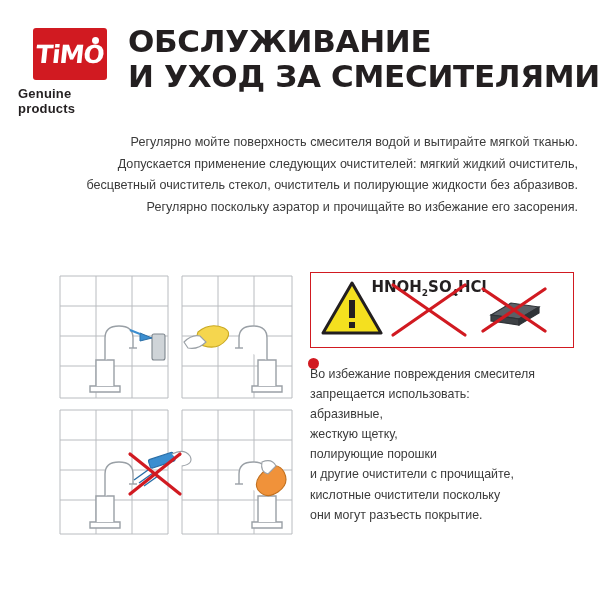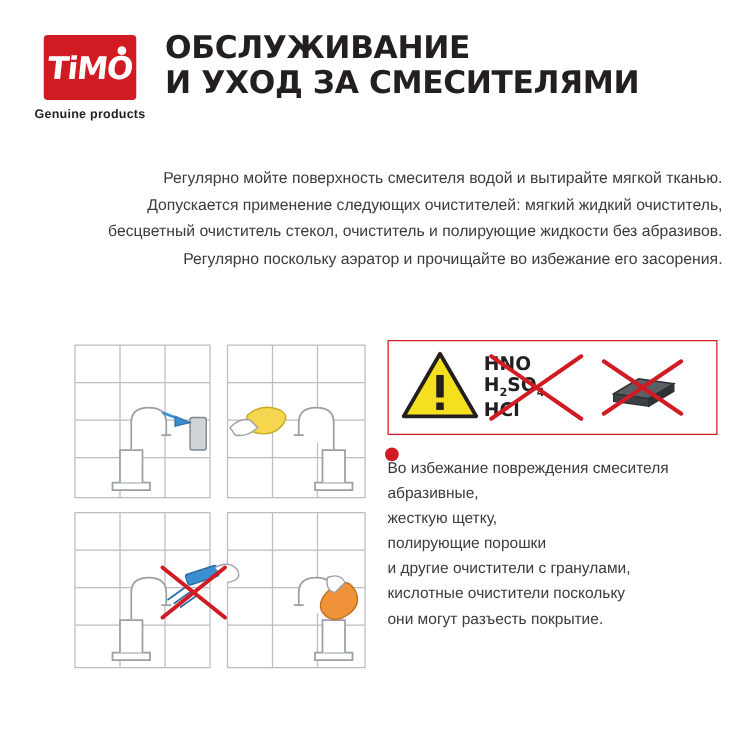--- a/index.html
+++ b/index.html
@@ -28,28 +28,28 @@
   .logo-word{
     color:#ffffff;font-size:25px;font-weight:bold;letter-spacing:-1px;
     font-family:"DejaVu Sans", sans-serif;line-height:1;
     transform:skewX(-6deg);
   }
   .logo-dot{
     position:absolute;right:8px;top:9px;width:7px;height:7px;border-radius:50%;
     background:#ffffff;
   }
   .logo-tag{
-    margin-top:6px;font-size:10px;font-weight:bold;color:#231f20;letter-spacing:.2px;
+    margin-top:6px;font-size:13px;font-weight:bold;color:#231f20;letter-spacing:.2px;
   }
   .title-block{
     margin-left:6px;margin-top:-4px;
   }
   .title-line{
     font-family:"DejaVu Sans", sans-serif;
-    font-weight:bold;font-size:25px;line-height:1.13;letter-spacing:-0.3px;
+    font-weight:bold;font-size:31px;line-height:1.13;letter-spacing:-0.3px;
     color:#231f20;white-space:nowrap;
   }
 
   
   .intro{
     position:absolute;left:58px;top:132px;width:520px;
     font-size:12.6px;line-height:1.72;color:#3b3b3b;
   }
   .intro p{margin:0;text-align:right;}
 
@@ -61,21 +61,21 @@
 
   
   .warnbox{
     position:absolute;left:310px;top:272px;width:262px;height:74px;
     border:1.6px solid #d11a21;background:#ffffff;
     display:flex;align-items:center;
   }
   .tri-wrap{margin-left:10px;}
   .chem{
     margin-left:4px;position:relative;width:84px;height:62px;
-    display:flex;flex-direction:column;justify-content:center;
+    display:flex;flex-direction:row;justify-content:center;
   }
   .chem-line{
     font-family:"DejaVu Sans", sans-serif;
     font-weight:bold;font-size:15px;line-height:1.08;color:#231f20;
   }
   .chem-line sub{font-size:9px;}
   .cross{position:absolute;left:0;top:0;width:100%;height:100%;}
   .spongewrap{position:relative;margin-left:6px;width:74px;height:58px;}
 
   
@@ -235,21 +235,22 @@
           <path d="M68 8 L6 50"></path>
         </g>
       </svg>
     </div>
   </div>
 
   <div class="reddot"></div>
 
   <div class="notice">
     <p>Во избежание повреждения смесителя</p>
+    <p>запрещается использовать:</p>
     <p>абразивные,</p>
     <p>жесткую щетку,</p>
     <p>полирующие порошки</p>
-    <p>и другие очистители с гранулами,</p>
+    <p>и другие очистители с прочищайте,</p>
     <p>кислотные очистители поскольку</p>
     <p>они могут разъесть покрытие.</p>
   </div>
 
 </div>
 
 </body></html>

